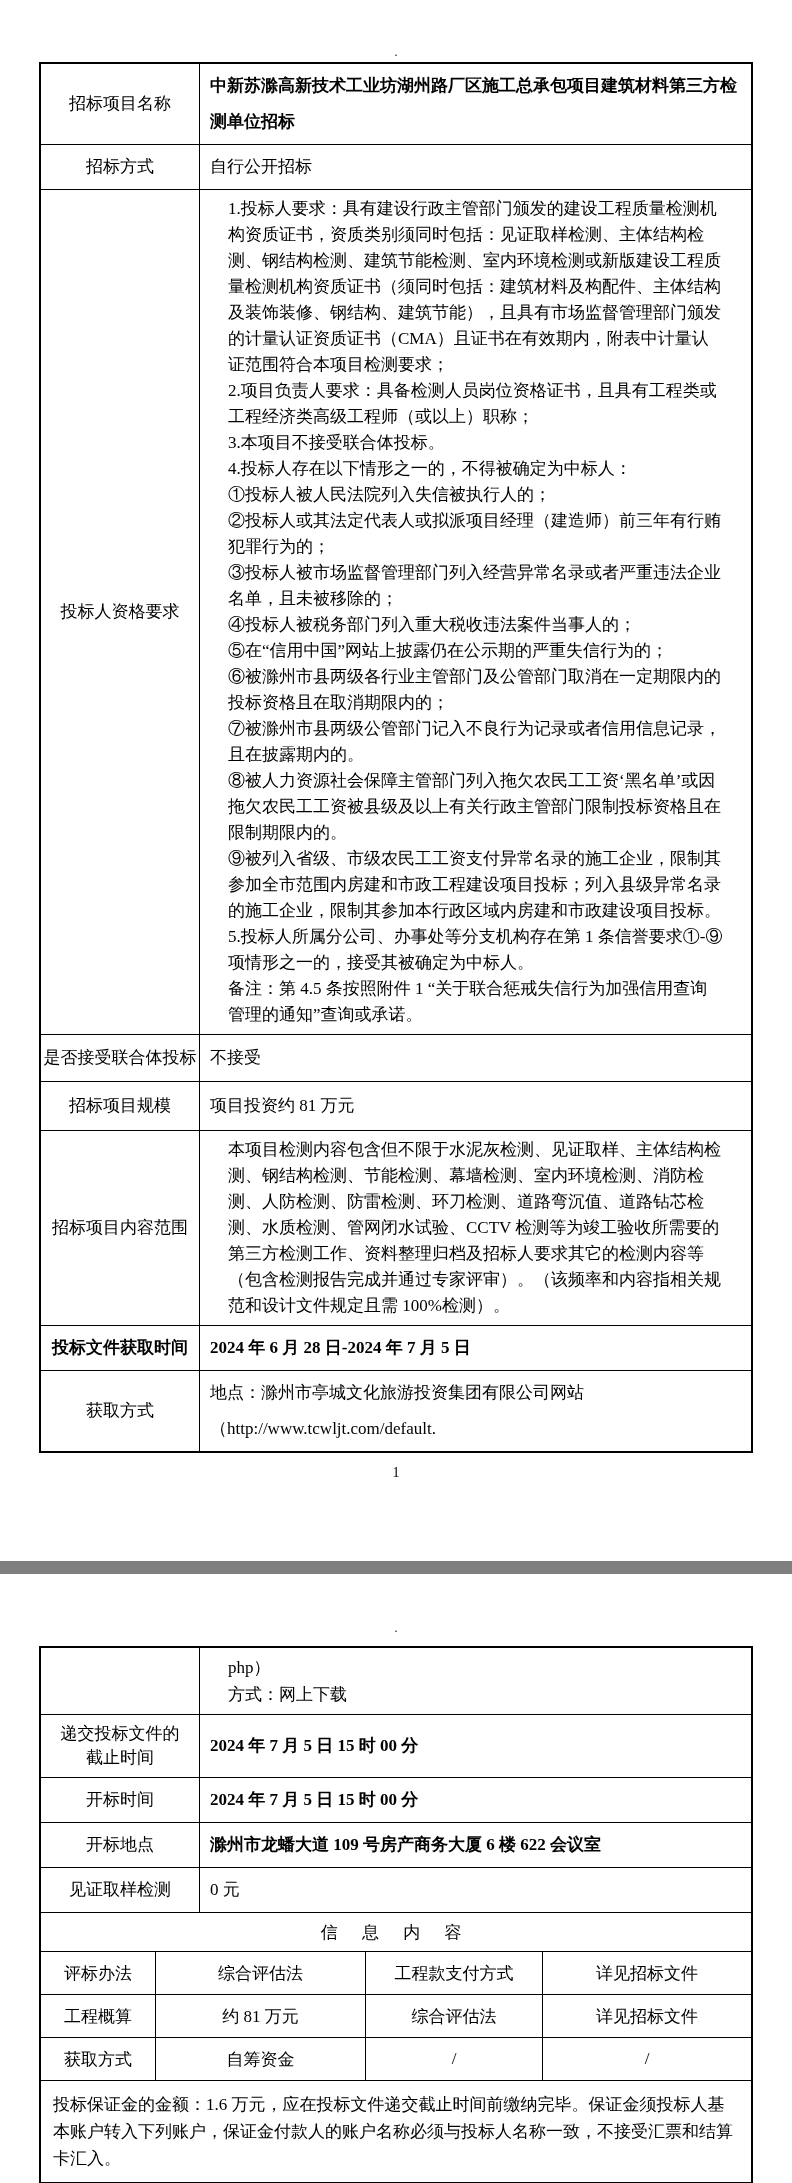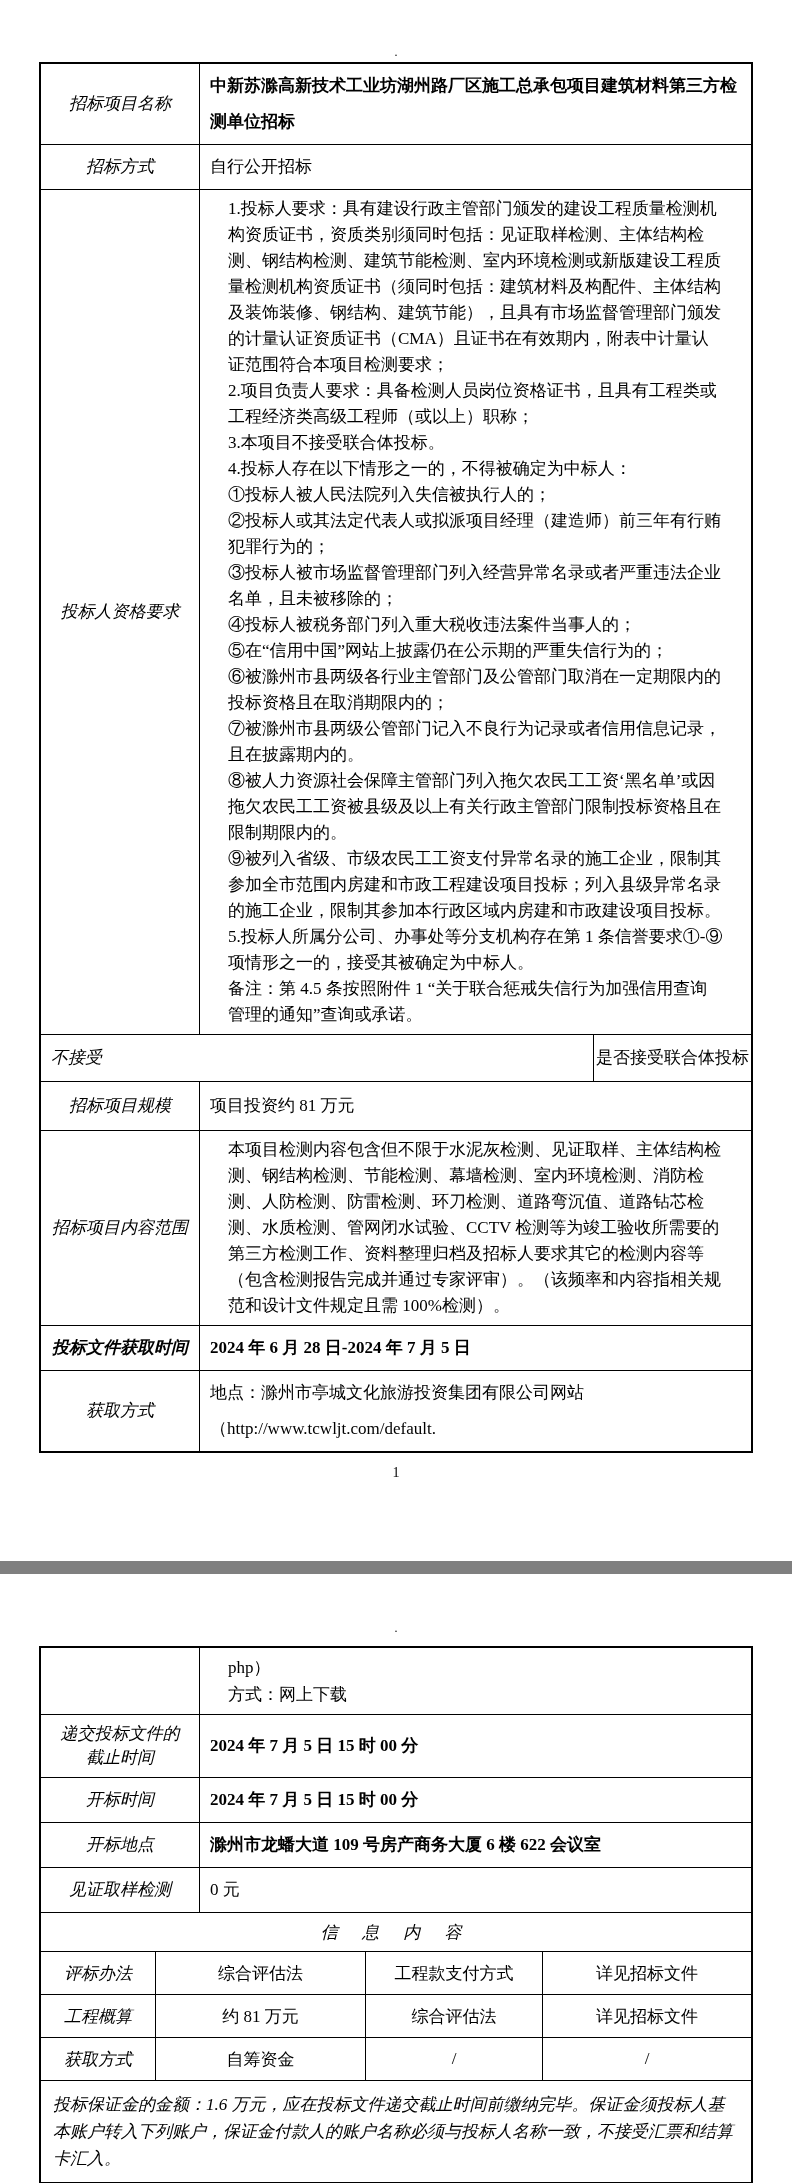--- a/index.html
+++ b/index.html
@@ -20,21 +20,21 @@
     margin:6px 30px 10px 30px;
     white-space:pre-line;
   }
   .tbl{
     margin:0 39px;
     border:2px solid #000;
   }
   .row{display:flex;align-items:stretch;border-top:1px solid #000;}
   .row:first-child{border-top:none;}
   .cell{border-left:1px solid #000;box-sizing:border-box;}
-  .cell:first-child{border-left:none;font-style:italic;}
+  .cell:first-child{border-left:none;}
   .lbl{
     width:158px;flex:0 0 158px;
     display:flex;align-items:center;justify-content:center;
     text-align:center;padding:2px;line-height:24px;
     white-space:pre-line;
   }
   .val{
     flex:1 1 auto;
     display:flex;align-items:center;
     padding:4px 10px;line-height:36px;
@@ -92,22 +92,22 @@
 ④投标人被税务部门列入重大税收违法案件当事人的；
 ⑤在“信用中国”网站上披露仍在公示期的严重失信行为的；
 ⑥被滁州市县两级各行业主管部门及公管部门取消在一定期限内的投标资格且在取消期限内的；
 ⑦被滁州市县两级公管部门记入不良行为记录或者信用信息记录，且在披露期内的。
 ⑧被人力资源社会保障主管部门列入拖欠农民工工资‘黑名单’或因拖欠农民工工资被县级及以上有关行政主管部门限制投标资格且在限制期限内的。
 ⑨被列入省级、市级农民工工资支付异常名录的施工企业，限制其参加全市范围内房建和市政工程建设项目投标；列入县级异常名录的施工企业，限制其参加本行政区域内房建和市政建设项目投标。
 5.投标人所属分公司、办事处等分支机构存在第 1 条信誉要求①-⑨项情形之一的，接受其被确定为中标人。
 备注：第 4.5 条按照附件 1 “关于联合惩戒失信行为加强信用查询管理的通知”查询或承诺。</div>
     </div>
     <div class="row h46">
+      <div class="cell lbl">是否接受联合体投标</div>
       <div class="cell val">不接受</div>
-      <div class="cell lbl">是否接受联合体投标</div>
     </div>
     <div class="row h48">
       <div class="cell lbl">招标项目规模</div>
       <div class="cell val">项目投资约 81 万元</div>
     </div>
     <div class="row">
       <div class="cell lbl">招标项目内容范围</div>
       <div class="cell val-block">本项目检测内容包含但不限于水泥灰检测、见证取样、主体结构检测、钢结构检测、节能检测、幕墙检测、室内环境检测、消防检测、人防检测、防雷检测、环刀检测、道路弯沉值、道路钻芯检测、水质检测、管网闭水试验、CCTV 检测等为竣工验收所需要的第三方检测工作、资料整理归档及招标人要求其它的检测内容等（包含检测报告完成并通过专家评审）。（该频率和内容指相关规范和设计文件规定且需 100%检测）。</div>
     </div>
     <div class="row h42">

